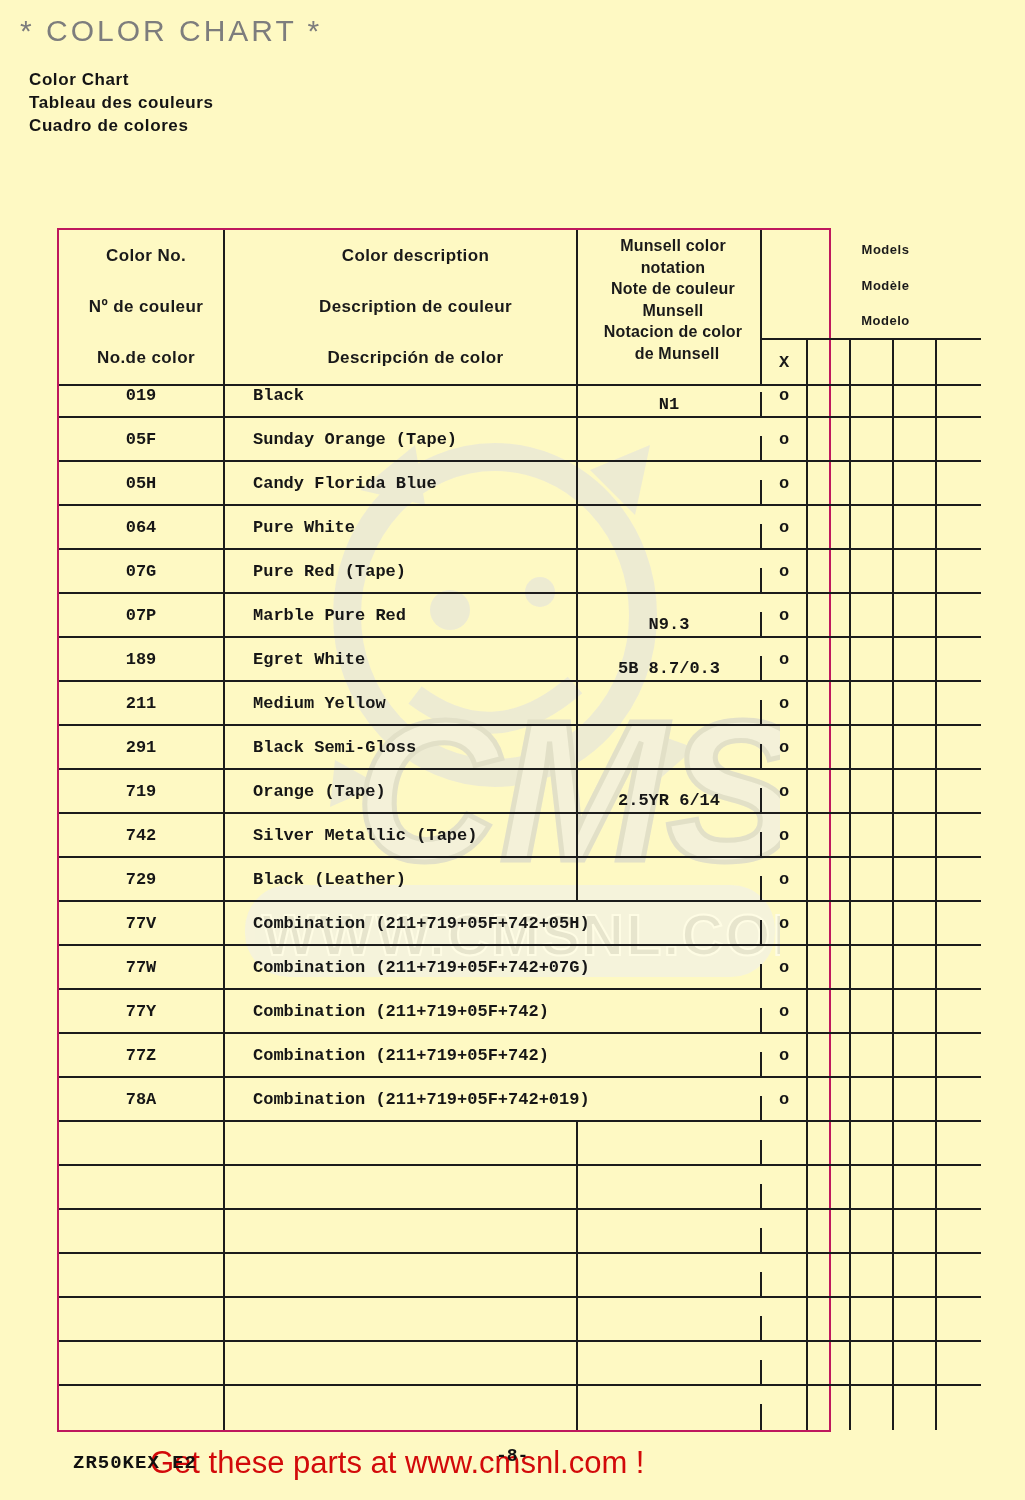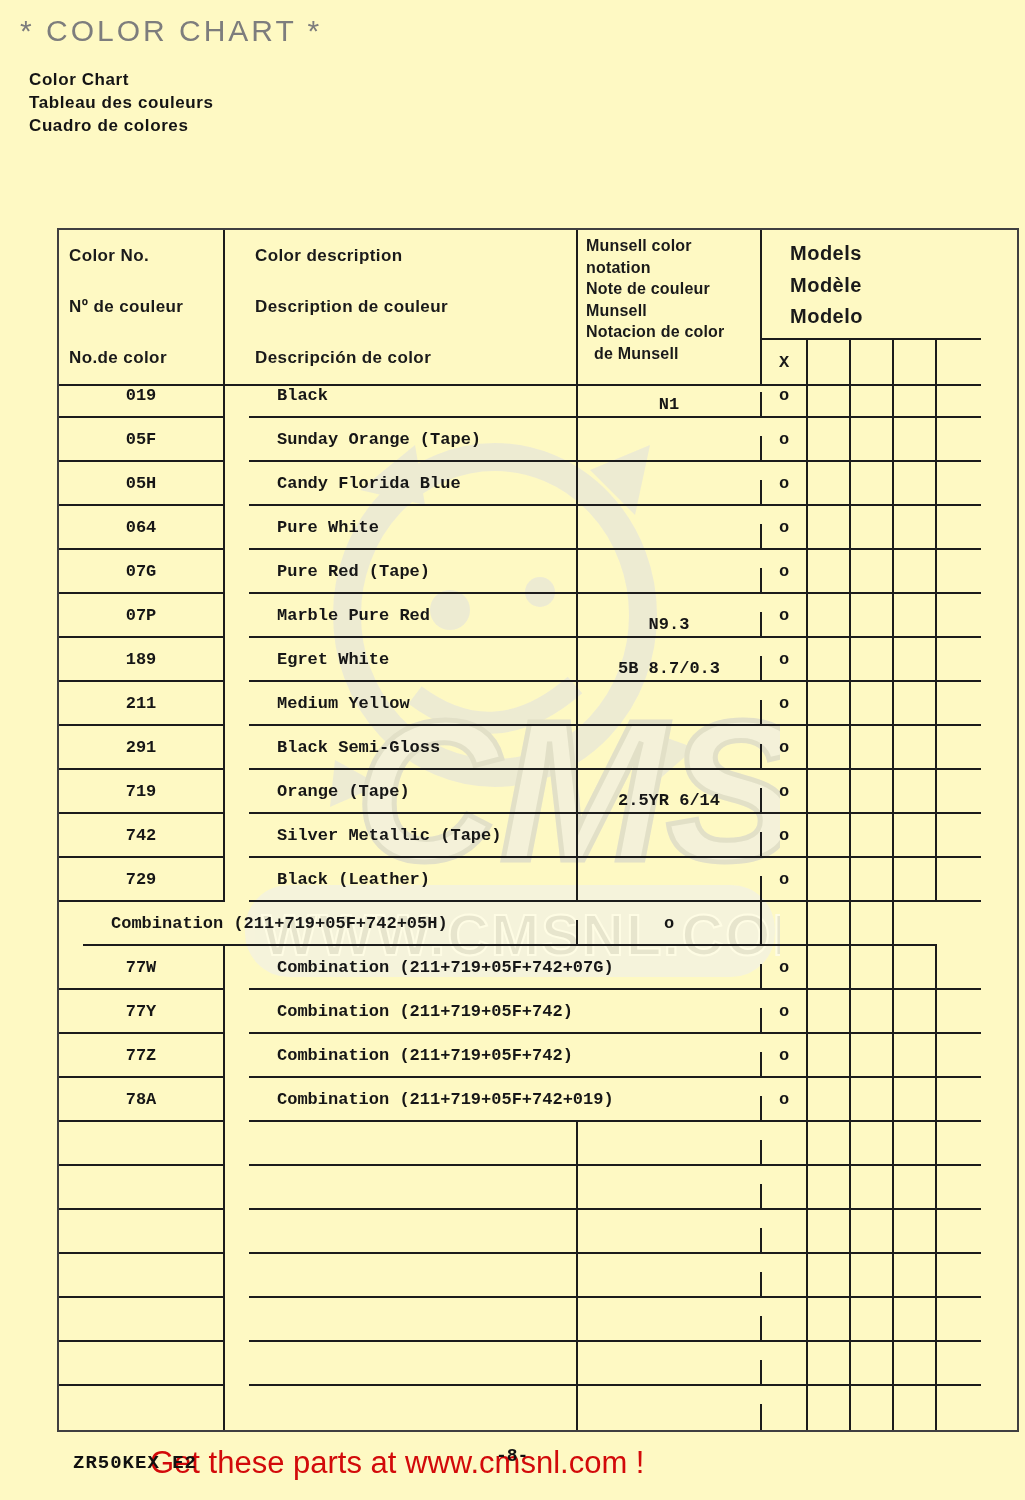--- a/index.html
+++ b/index.html
@@ -23,62 +23,62 @@
   .doc-subtitle span { display:block; }
 
   
   .watermark {
     position:absolute; left:240px; top:430px; width:540px; height:570px;
     z-index:1; pointer-events:none;
   }
 
   
   .color-table {
-    position:absolute; left:57px; top:228px; width:962px;
-    border:2px solid #404040; z-index:2; background:transparent;
+    position:absolute; left:57px; top:228px; width:774px;
+    border:2px solid #be185d; z-index:2; background:transparent;text-align:center;
   }
   .header-row {
     display:grid; grid-template-columns:166px 353px 184px 219px; height:144px;
   }
   .hcell { border-right:2px solid #1c1c1c; border-bottom:2px solid #1c1c1c; }
   .hcell.h-models { border-right:none; border-bottom:none; display:flex; flex-direction:column; }
   .h-stack {
     display:flex; flex-direction:column; justify-content:space-between;
     height:100%; font-size:17px; font-weight:600; letter-spacing:0.4px;
   }
   .h-no .h-stack   { padding:16px 0 16px 10px; }
   .h-desc .h-stack { padding:16px 0 16px 30px; }
   .h-mun { font-size:16px; font-weight:600; letter-spacing:0.2px;
            padding:5px 0 20px 8px; line-height:21.5px; }
   .h-mun .indent { padding-left:8px; }
   .models-labels {
     height:110px; border-bottom:2px solid #1c1c1c;
     display:flex; flex-direction:column; justify-content:space-between;
-    padding:12px 0 10px 28px; font-size:20px; font-weight:600; letter-spacing:0.5px;
+    padding:12px 0 10px 28px; font-size:13px; font-weight:600; letter-spacing:0.5px;
   }
   .models-subrow { flex:1; display:grid; grid-template-columns:46px 43px 43px 43px 44px; }
   .models-subrow .subcell { border-right:2px solid #1c1c1c; border-bottom:2px solid #1c1c1c;
     display:flex; align-items:center; justify-content:center;
     font-family:"Liberation Mono","DejaVu Sans Mono",monospace; font-size:17px; font-weight:700; }
   .models-subrow .subcell:last-child { border-right:none; }
 
   .row {
     display:grid; grid-template-columns:166px 353px 184px 46px 43px 43px 43px 44px;
     height:44px;
   }
   .row .cell {
     border-right:2px solid #1c1c1c; border-bottom:2px solid #1c1c1c;
     font-family:"Liberation Mono","DejaVu Sans Mono",monospace;
     font-size:17px; font-weight:700; color:#161616;
     display:flex; align-items:center; white-space:nowrap; overflow:visible;
   }
   .row .cell:last-child { border-right:none; }
   .row:last-child .cell { border-bottom:none; }
   .c-no  { justify-content:center; }
-  .c-desc{ padding-left:28px;margin-left:24px; }
+  .c-desc{ padding-left:28px; }
   .c-mun { justify-content:center;margin-top:18px; }
   .c-x   { justify-content:center; font-size:16px; }
   .row.wide-desc .c-desc { border-right:none; }
 
   
   .footer-model {
     position:absolute; left:73px; top:1452px; z-index:6;
     font-family:"Liberation Mono","DejaVu Sans Mono",monospace;
     font-size:19px; font-weight:600; letter-spacing:1px; color:#111;
   }
@@ -277,20 +277,21 @@
       <div class="cell c-no">729</div>
       <div class="cell c-desc">Black (Leather)</div>
       <div class="cell c-mun"></div>
       <div class="cell c-x">o</div>
       <div class="cell"></div>
       <div class="cell"></div>
       <div class="cell"></div>
       <div class="cell"></div>
     </div>
         <div class="row wide-desc">
+      <div class="cell c-no">77V</div>
       <div class="cell c-desc">Combination (211+719+05F+742+05H)</div>
       <div class="cell c-mun"></div>
       <div class="cell c-x">o</div>
       <div class="cell"></div>
       <div class="cell"></div>
       <div class="cell"></div>
       <div class="cell"></div>
     </div>
         <div class="row wide-desc">
       <div class="cell c-no">77W</div>

